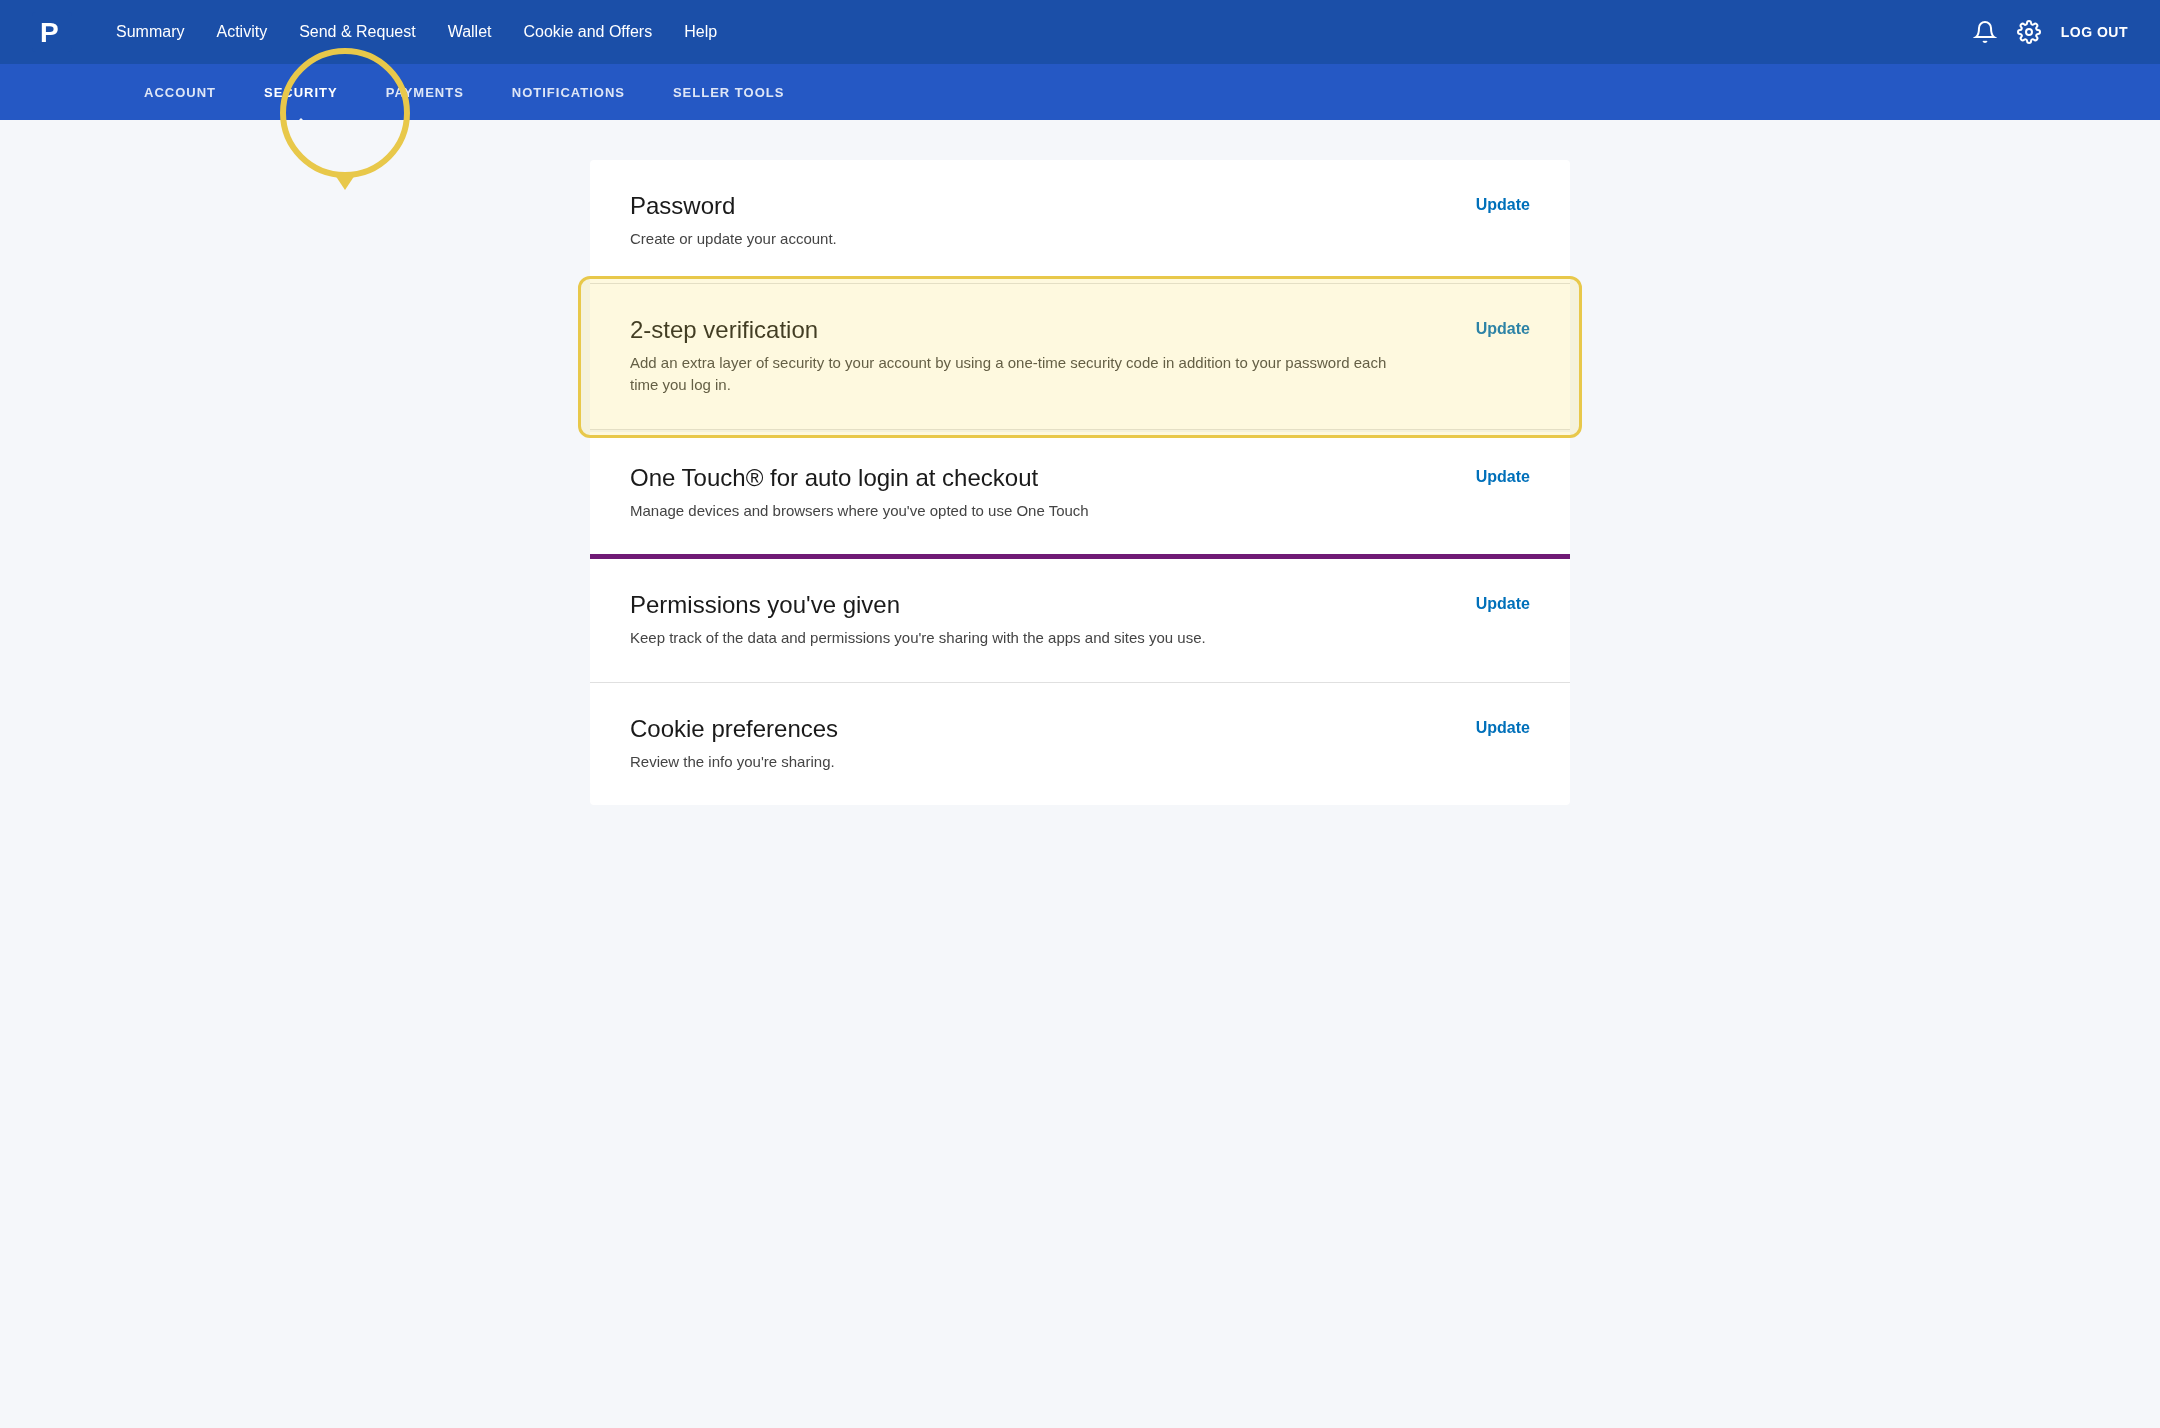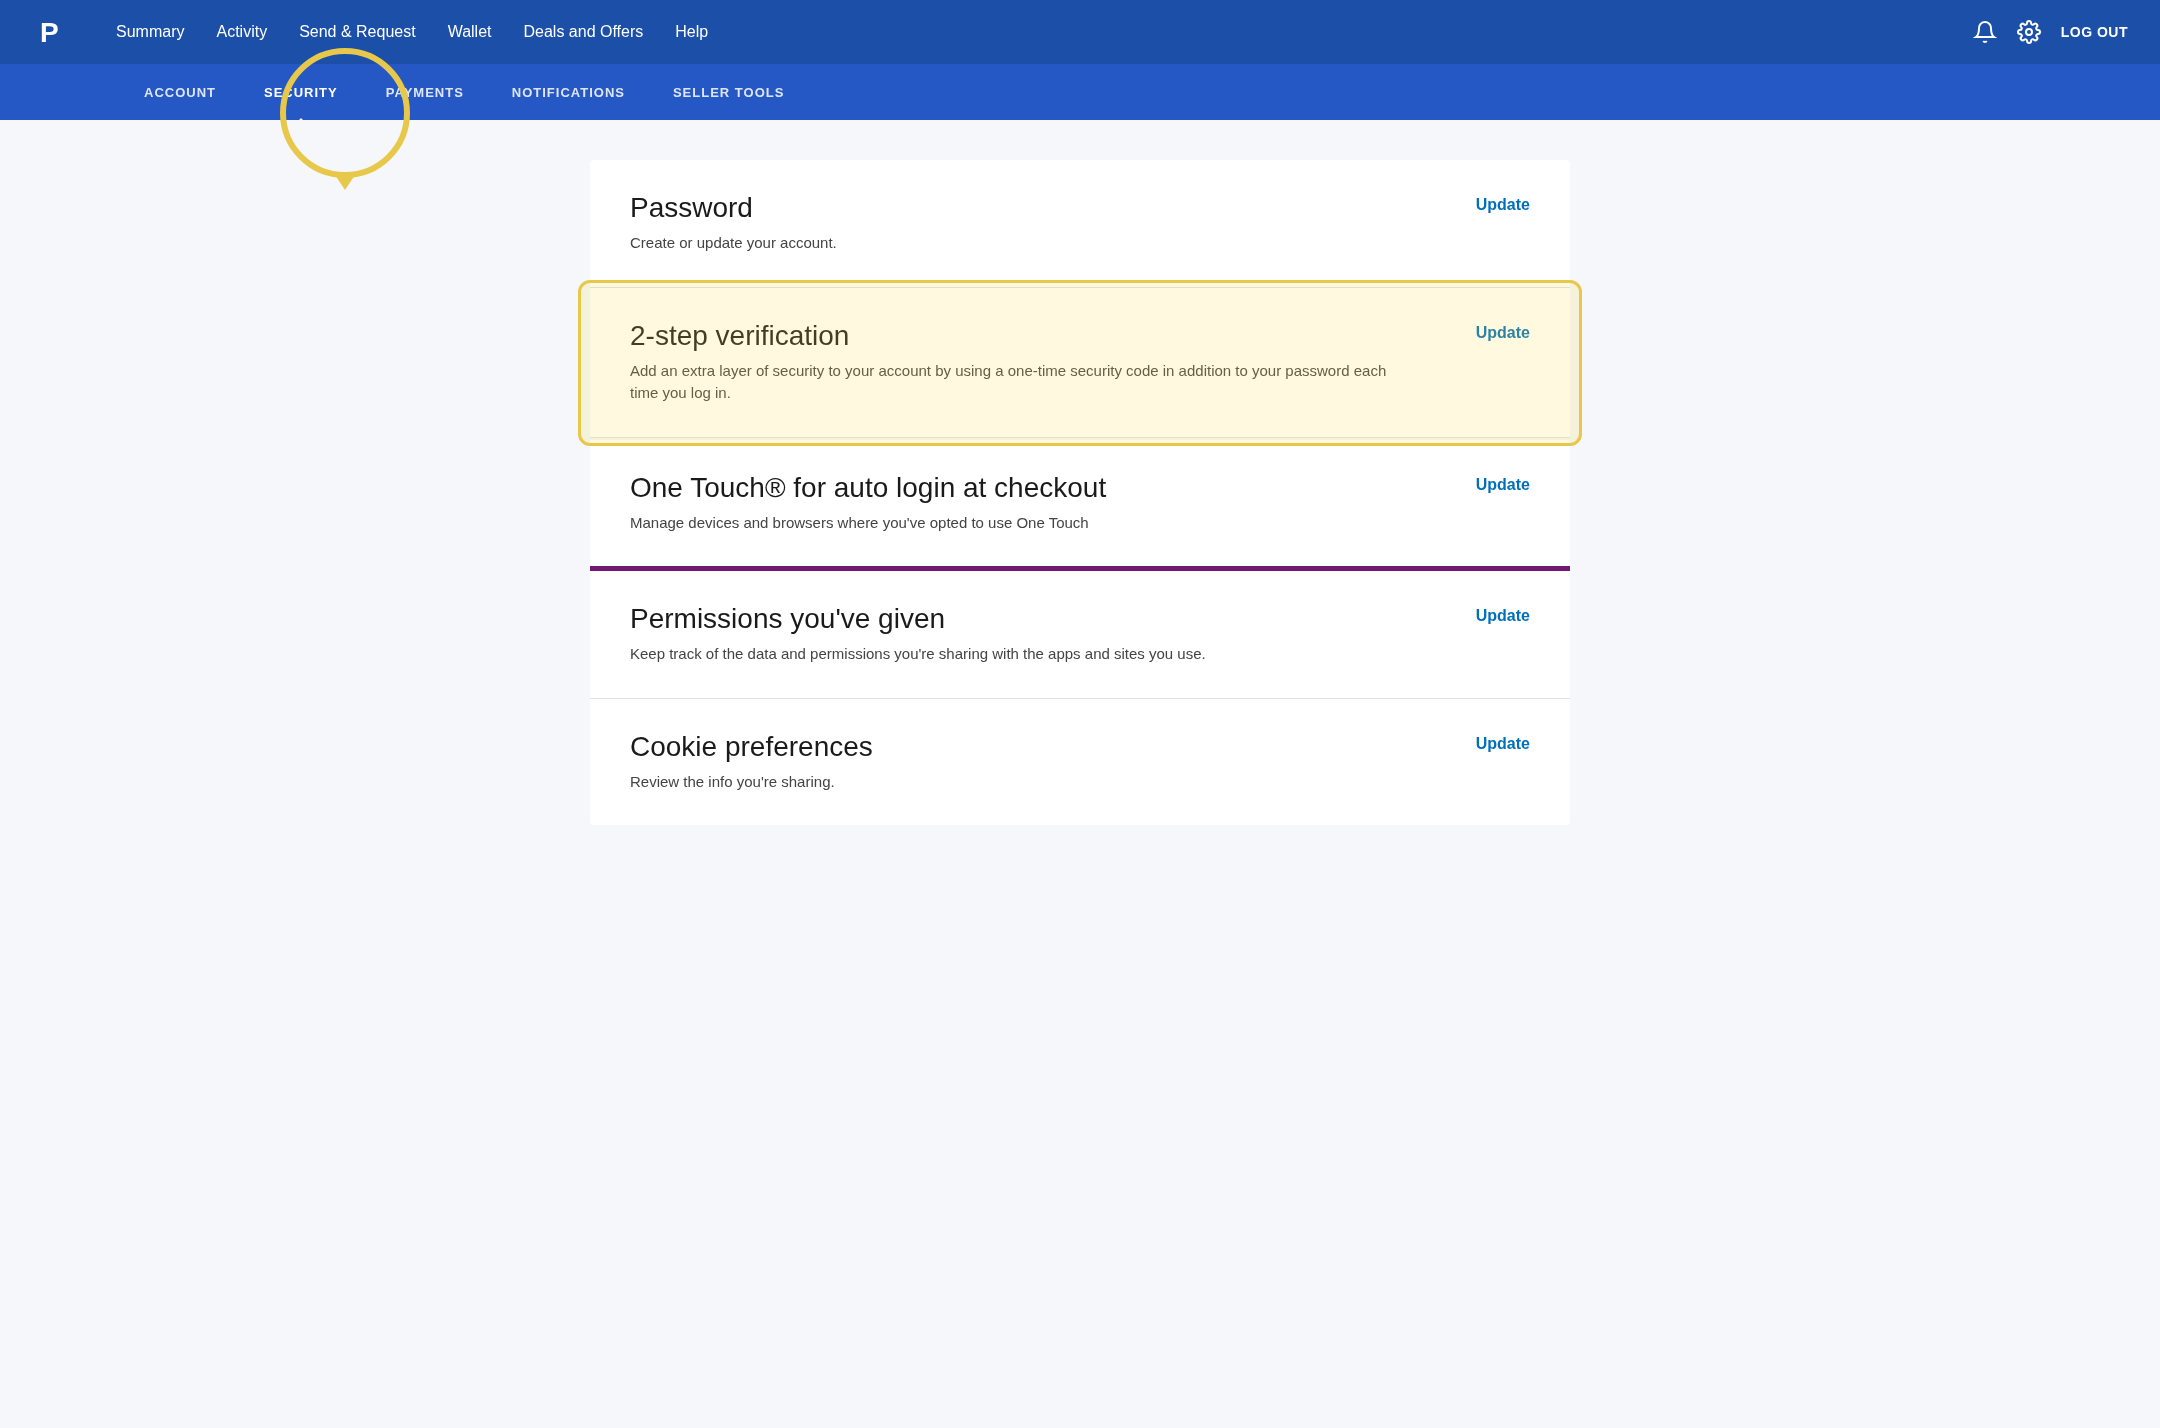--- a/index.html
+++ b/index.html
@@ -108,21 +108,21 @@
       display: flex;
       align-items: flex-start;
       justify-content: space-between;
       padding: 32px 40px;
       border-bottom: 1px solid #e8e8e8;
       background: #fff;
     }
     .security-item:last-child { border-bottom: none; }
     .security-item-content { flex: 1; }
     .security-item-title {
-      font-size: 28px;
+      font-size: 24px;
       font-weight: 400;
       color: #1a1a1a;
       margin-bottom: 8px;
     }
     .security-item-desc {
       font-size: 15px;
       color: #444;
       line-height: 1.5;
       max-width: 780px;
     }
@@ -189,21 +189,21 @@
       <rect width="40" height="40" rx="4" fill="#1b4fa8"></rect>
       <text x="8" y="30" font-size="28" font-weight="900" fill="white" font-family="Arial">P</text>
     </svg>
   </div>
 
   <div class="nav-links">
     <a class="nav-link">Summary</a>
     <a class="nav-link">Activity</a>
     <a class="nav-link">Send &amp; Request</a>
     <a class="nav-link">Wallet</a>
-    <a class="nav-link">Deals and Offers</a>
+    <a class="nav-link">Cookie and Offers</a>
     <a class="nav-link">Help</a>
   </div>
 
   <div class="nav-actions">
     <button class="nav-icon-btn">
       <svg width="24" height="24" viewBox="0 0 24 24" fill="none" stroke="white" stroke-width="2">
         <path d="M18 8A6 6 0 0 0 6 8c0 7-3 9-3 9h18s-3-2-3-9"></path>
         <path d="M13.73 21a2 2 0 0 1-3.46 0"></path>
       </svg>
     </button>

